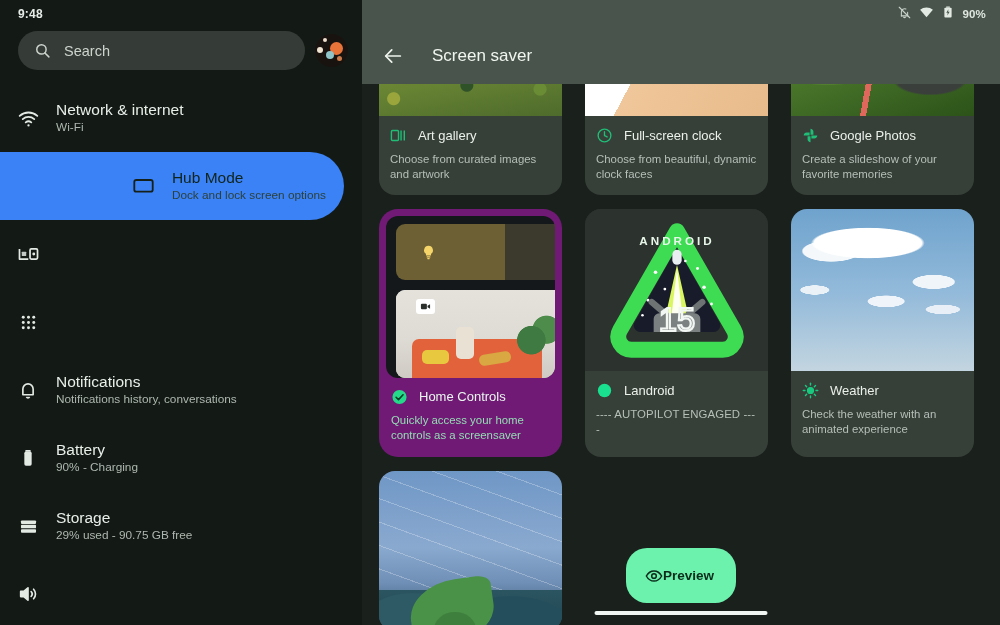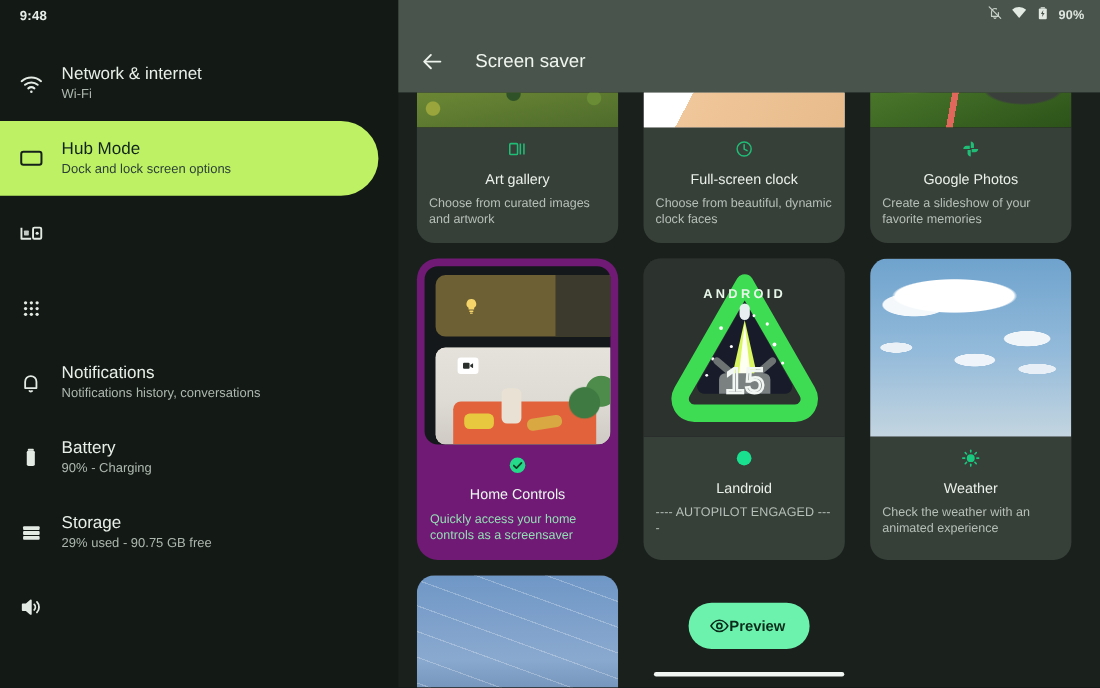--- a/index.html
+++ b/index.html
@@ -45,21 +45,21 @@
   .av-dot { position: absolute; border-radius: 50%; }
 
   .sb-list { margin-top: 14px; }
   .sb-item {
     display: flex; align-items: center;
     height: 68px; padding: 0 18px 0 0;
     margin: 0 18px 0 0;
     border-radius: 0 34px 34px 0;
     position: relative;
   }
-  .sb-item.active { background: #bef264; }
+  .sb-item.active { background: #3b82f6; justify-content: flex-end; }
   .sb-icon {
     width: 56px; flex: 0 0 56px;
     display: flex; align-items: center; justify-content: center;
     color: #e3e9e3;
   }
   .sb-item.active .sb-icon { color: #16201b; }
   .sb-texts { display: flex; flex-direction: column; gap: 3px; min-width: 0; }
   .sb-title { font-size: 15.5px; color: #e8eee8; line-height: 1.12; }
   .sb-sub { font-size: 11.8px; color: #aeb7af; line-height: 1.15; }
   .sb-item.active .sb-title { color: #10241b; }
@@ -108,21 +108,21 @@
     overflow: hidden;
     display: flex; flex-direction: column;
   }
   .card.selected { background: #701a75; padding: 7px; border-radius: 19px; }
   .card.selected .thumb { border-radius: 12px; }
 
   .thumb { width: 100%; height: 96px; position: relative; overflow: hidden; background: #222; }
   .card.row2 .thumb { height: 162px; }
   .card-meta { padding: 11px 11px 13px 11px; }
   .card.selected .card-meta { padding: 10px 5px 7px 5px; }
-  .meta-row { display: flex; align-items: center; gap: 11px; flex-direction: column; }
+  .meta-row { display: flex; align-items: center; gap: 11px; }
   .meta-icon { width: 17px; height: 17px; flex: 0 0 17px; display: flex; align-items: center; justify-content: center; }
   .meta-name { font-size: 13px; color: #eaf0ea; }
   .card.selected .meta-name { color: #eaf7ef; }
   .meta-desc { margin-top: 8px; font-size: 11.4px; line-height: 1.32; color: #b6bfb8; }
   .card.selected .meta-desc { color: #93dfb4; }
   .meta-desc.mono { letter-spacing: .1px; }
 
   
   .th-art { width: 100%; height: 100%; position: absolute; inset: 0; }
   .th-clock { position: absolute; inset: 0; background: #fdfdfb; }
@@ -145,21 +145,21 @@
   }
   .th-land { position: absolute; inset: 0; background: #2c332e; display: flex; align-items: center; justify-content: center; }
   .th-weather { position: absolute; inset: 0; background: linear-gradient(180deg,#6ea4cf 0%,#9fc2da 55%,#cfdbe2 100%); }
   .th-rain { position: absolute; inset: 0; background: linear-gradient(180deg,#6f97c6 0%,#8aa9cf 48%,#6f8fb6 70%,#2d4758 100%); }
 
   .preview-wrap {
     position: absolute; left: 0; right: 0; top: 548px;
     display: flex; justify-content: center; z-index: 6;
   }
   .preview-btn {
-    height: 42px; border-radius: 21px; background: #6cf2ad;
+    height: 55px; border-radius: 21px; background: #6cf2ad;
     display: flex; align-items: center; 
     padding: 0 22px 0 19px; border: none; cursor: pointer;
   }
   .preview-label { font-size: 13.5px; color: #0b2c1b; font-weight: bold; }
 
   .navbar-handle {
     position: absolute; left: 50%; transform: translateX(-50%);
     bottom: 10px; width: 173px; height: 4px; border-radius: 2px;
     background: #f2f6f2; z-index: 9;
   }
@@ -168,20 +168,38 @@
 <body>
 
 <div class="screen">
 
   <aside class="sidebar">
 
     <div class="sb-statusbar">
       <span class="sb-clock">9:48</span>
     </div>
 
+    <div class="sb-searchrow">
+      <div class="searchbar">
+        <span class="sq">
+          <svg viewBox="0 0 24 24" width="17" height="17" fill="none" stroke="#cdd4ce" stroke-width="2.1" stroke-linecap="round">
+            <circle cx="10.5" cy="10.5" r="6.6"></circle>
+              <line x1="15.4" y1="15.4" x2="21" y2="21"></line>
+          </svg>
+        </span>
+        <span class="search-text">Search</span>
+      </div>
+      <div class="avatar">
+        <span class="av-dot" style="width:13px;height:13px;background:#e8743a;left:15px;top:8px;"></span>
+        <span class="av-dot" style="width:8px;height:8px;background:#8fc4c9;left:11px;top:17px;"></span>
+        <span class="av-dot" style="width:6px;height:6px;background:#f0e4d2;left:2px;top:13px;"></span>
+        <span class="av-dot" style="width:5px;height:5px;background:#c77a4a;left:22px;top:22px;"></span>
+        <span class="av-dot" style="width:4px;height:4px;background:#efe0cd;left:8px;top:4px;"></span>
+      </div>
+    </div>
 
     <nav class="sb-list">
 
       <div class="sb-item">
         <span class="sb-icon">
           <svg viewBox="0 0 24 24" width="23" height="23" fill="none" stroke="currentColor" stroke-width="1.9" stroke-linecap="round">
             <path d="M2.8 9.2a14 14 0 0 1 18.4 0"></path>
               <path d="M6 12.6a9.2 9.2 0 0 1 12 0"></path>
             <path d="M9.1 16a4.6 4.6 0 0 1 5.8 0"></path>
               <circle cx="12" cy="19.2" r="1.2" fill="currentColor" stroke="none"></circle>

